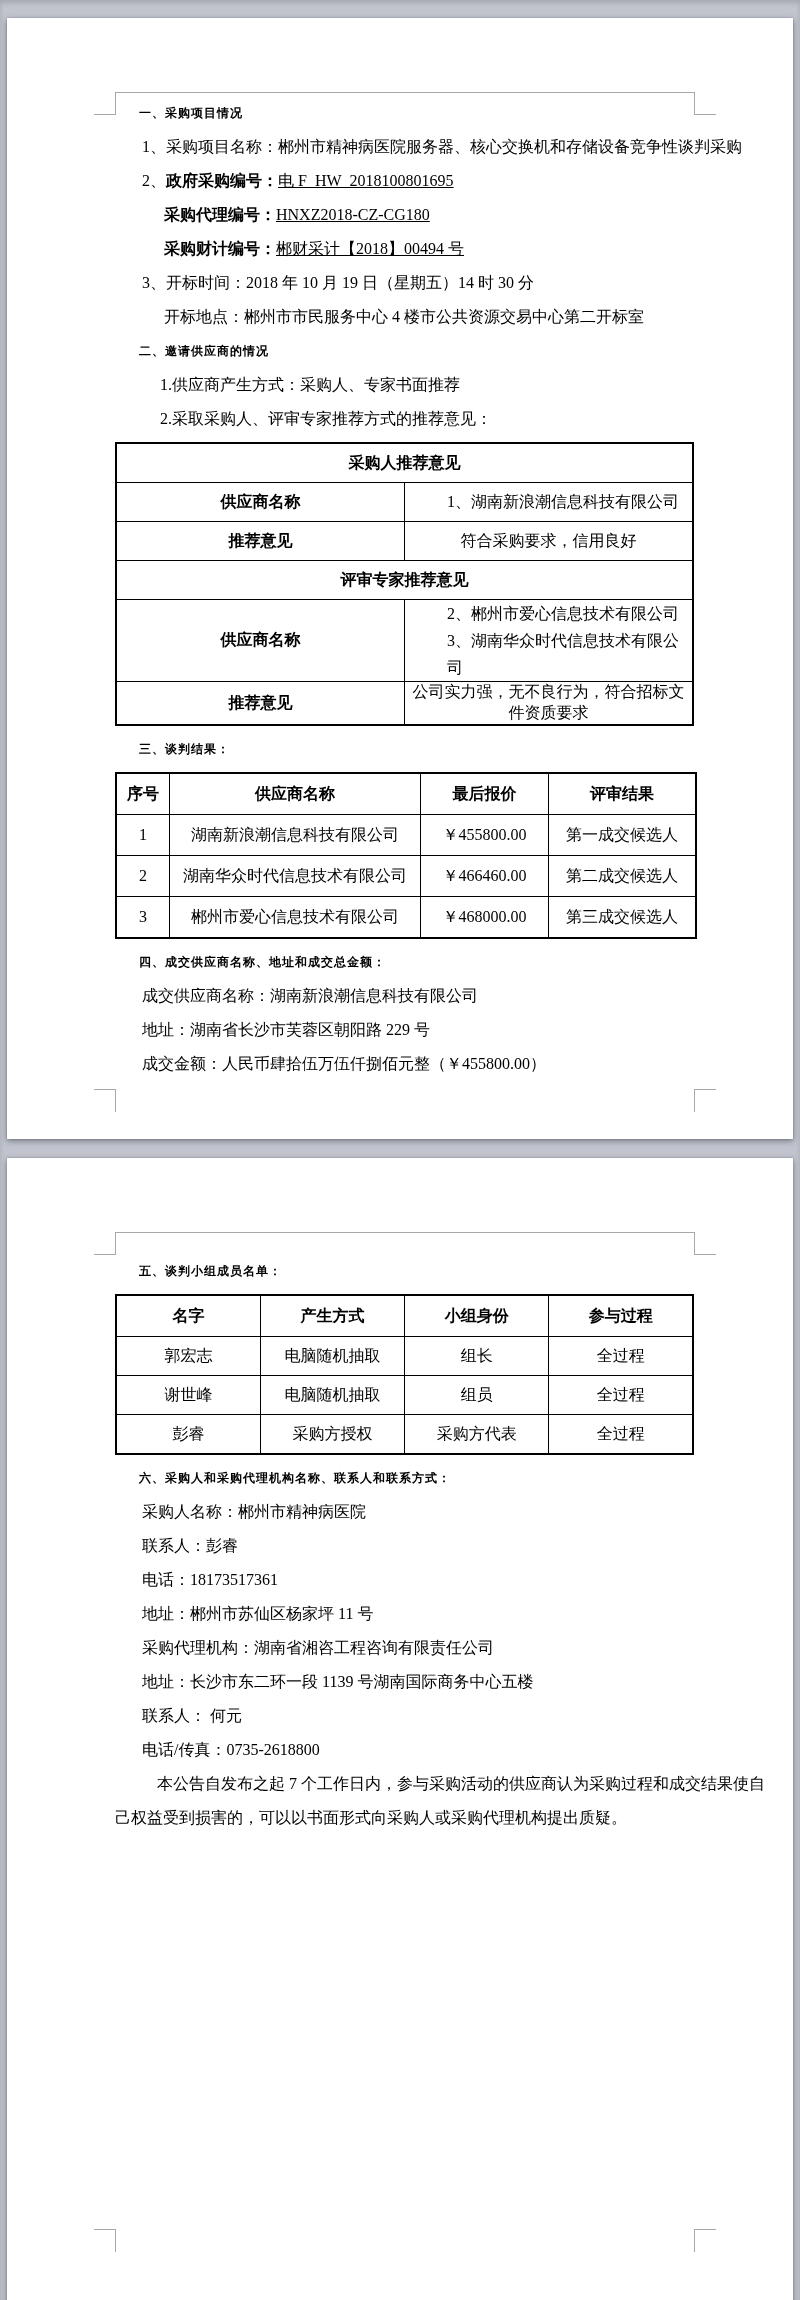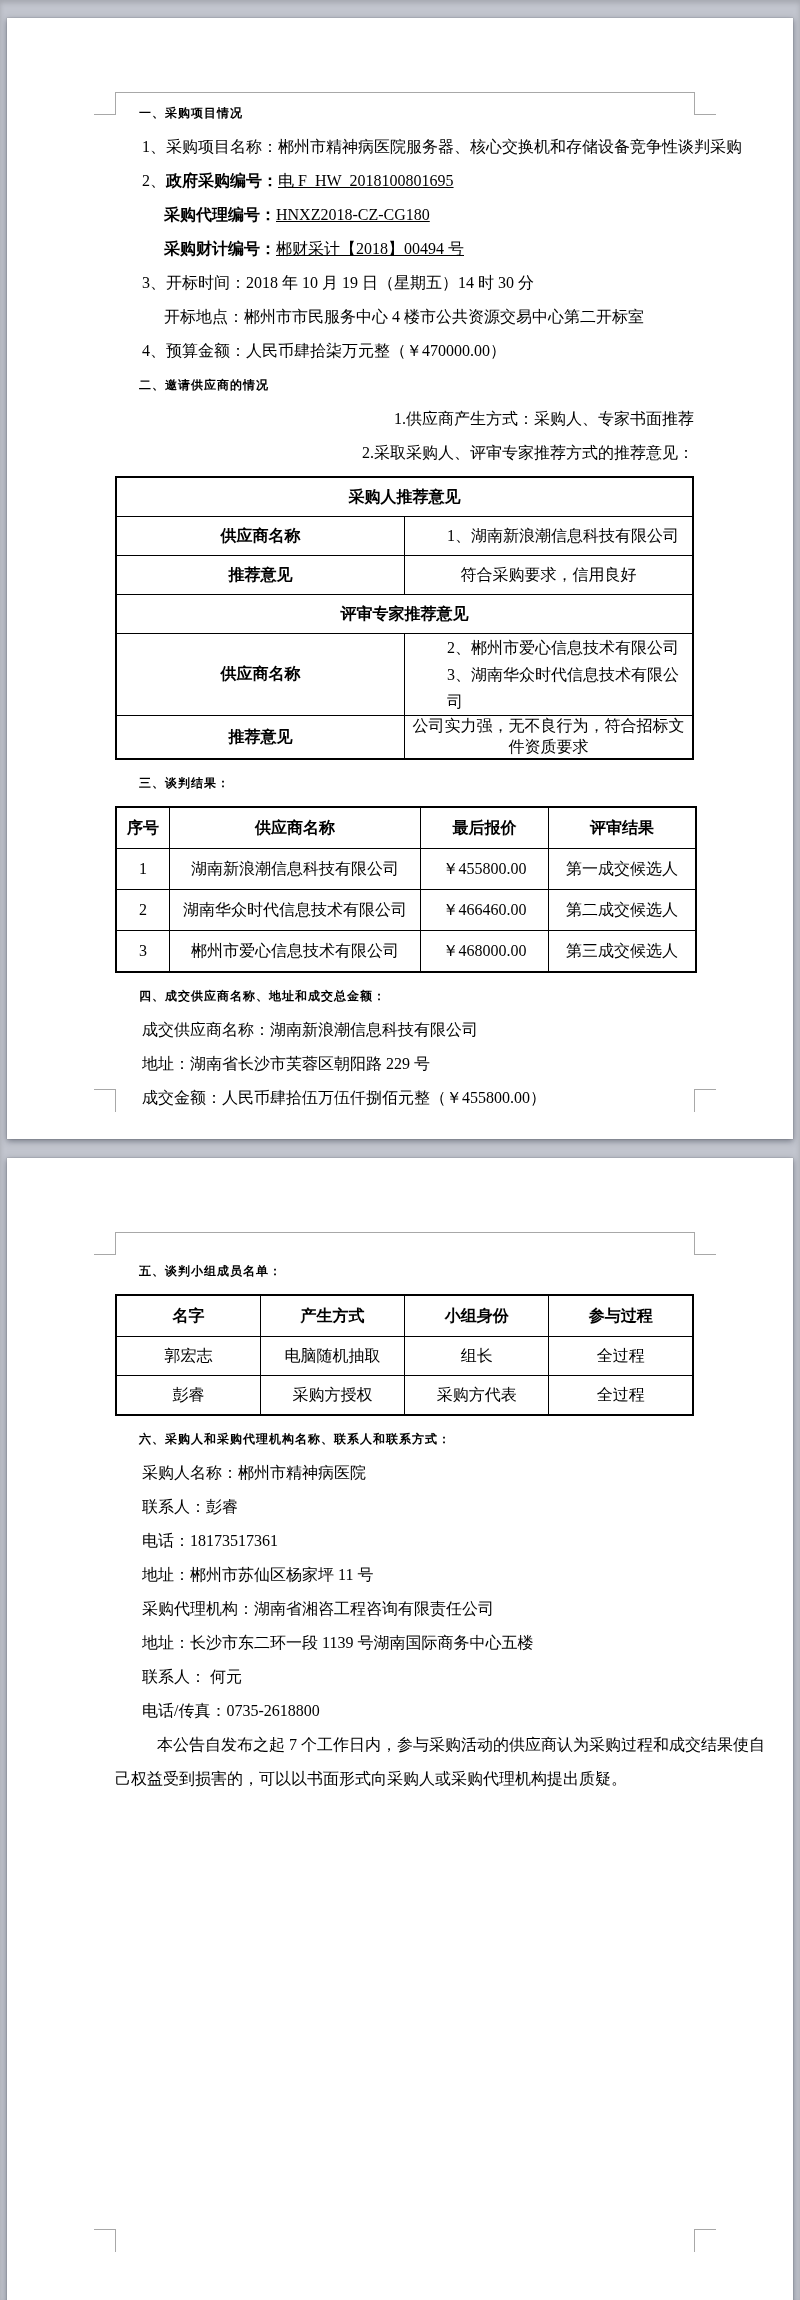--- a/index.html
+++ b/index.html
@@ -24,21 +24,21 @@
   .mark.tr{left:687px;top:74px;border-left-width:1px;border-bottom-width:1px;}
   .mark.bl{left:87px;top:1071px;border-right-width:1px;border-top-width:1px;}
   .mark.br{left:687px;top:1071px;border-left-width:1px;border-top-width:1px;}
 
   .textarea{position:absolute;left:108px;top:78px;width:579px;}
   .line{line-height:34px;font-size:16px;white-space:nowrap;}
   .hline{font-weight:bold;font-size:12px;letter-spacing:1px;}
   .ind-h{padding-left:24px;}   
   .ind-1{padding-left:27px;}   
   .ind-2{padding-left:49px;}   
-  .ind-s{padding-left:45px;text-align:right;}   
+  .ind-s{padding-left:45px;}   
   .ind-p{padding-left:42px;}   
   .bold{font-weight:bold;}
   .uline{text-decoration:underline;}
 
   table{border-collapse:collapse;width:100%;table-layout:fixed;margin:6px 0;border:2px solid #000;}
   td{border:1px solid #000;font-size:16px;text-align:center;vertical-align:middle;padding:0;}
   td.lab{font-weight:bold;}
   td.supp{text-align:left;padding-left:42px;}
   .t1 .c1{width:182px;}
   .t1 td{height:38px;}
@@ -67,21 +67,20 @@
     <div class="mark br"></div>
 
     <div class="textarea">
       <div class="line hline ind-h">一、采购项目情况</div>
       <div class="line ind-1">1、采购项目名称：郴州市精神病医院服务器、核心交换机和存储设备竞争性谈判采购</div>
       <div class="line ind-1"><span>2、</span><span class="bold">政府采购编号：</span><span class="uline">电 F_HW_2018100801695</span></div>
       <div class="line ind-2"><span class="bold">采购代理编号：</span><span class="uline">HNXZ2018-CZ-CG180</span></div>
       <div class="line ind-2"><span class="bold">采购财计编号：</span><span class="uline">郴财采计【2018】00494 号</span></div>
       <div class="line ind-1">3、开标时间：2018 年 10 月 19 日（星期五）14 时 30 分</div>
       <div class="line ind-2">开标地点：郴州市市民服务中心 4 楼市公共资源交易中心第二开标室</div>
-      <div class="line ind-1">4、预算金额：人民币肆拾柒万元整（￥470000.00）</div>
       <div class="line hline ind-h">二、邀请供应商的情况</div>
       <div class="line ind-s">1.供应商产生方式：采购人、专家书面推荐</div>
       <div class="line ind-s">2.采取采购人、评审专家推荐方式的推荐意见：</div>
 
       <table class="t1">
         <tbody>
             <tr>
           <td colspan="2" class="lab">采购人推荐意见</td>
         </tr>
         <tr>
@@ -162,20 +161,26 @@
             <tr class="hd">
           <td>名字</td>
           <td>产生方式</td>
           <td>小组身份</td>
           <td>参与过程</td>
         </tr>
         <tr>
           <td>郭宏志</td>
           <td>电脑随机抽取</td>
           <td>组长</td>
+          <td>全过程</td>
+        </tr>
+        <tr>
+          <td>谢世峰</td>
+          <td>电脑随机抽取</td>
+          <td>组员</td>
           <td>全过程</td>
         </tr>
         <tr>
           <td>彭睿</td>
           <td>采购方授权</td>
           <td>采购方代表</td>
           <td>全过程</td>
         </tr>
       </tbody>
         </table>

